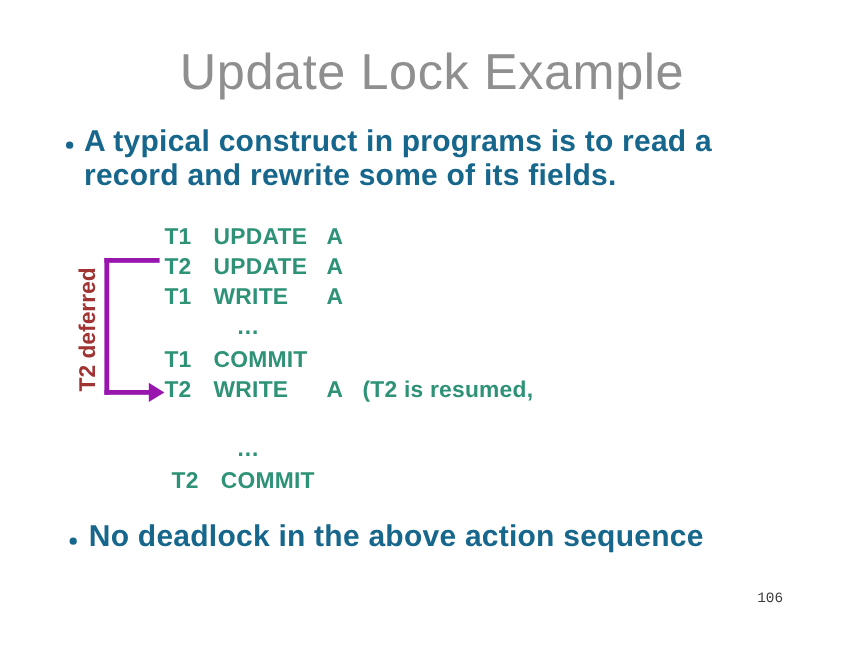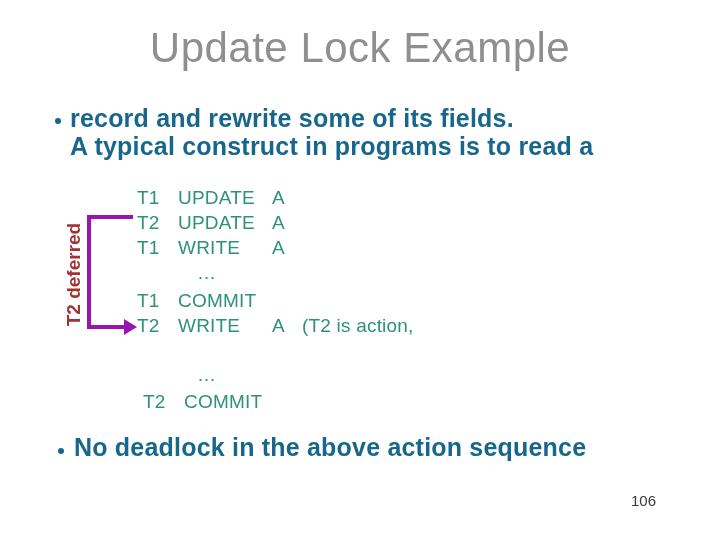--- a/index.html
+++ b/index.html
@@ -5,21 +5,21 @@
   html,body{margin:0;padding:0;}
   .slide{
     position:relative;
     width:720px;height:540px;
     background:#ffffff;
     overflow:hidden;
     font-family:"Liberation Sans", sans-serif;
   }
   .title{
     position:absolute;
-    top:24px;left:0;width:720px;
+    top:36px;left:0;width:720px;
     margin:0;
     text-align:center;
     font-size:42px;
     font-weight:400;
     letter-spacing:0.5px;
     color:#8f8f8f;
   }
   
   .bullet-dot{
     position:absolute;
@@ -40,21 +40,21 @@
   }
   .bt1{left:70px;top:104px;}
   .bt2{left:74px;top:433px;text-align:center;}
   
   .crow{
     position:absolute;
     left:137px;
     display:flex;
     color:#2e9277;
     font-size:19px;
-    font-weight:400;
+    font-weight:700;
     letter-spacing:0.2px;
     line-height:22px;
     white-space:nowrap;
     justify-content:space-between;
   }
   .ct{display:inline-block;width:41px;}
   .cop{display:inline-block;width:94px;}
   .carg{display:inline-block;width:30px;}
   .cnote{display:inline-block;}
   .dotsrow{left:197px;}
@@ -84,35 +84,35 @@
     font-size:19px;
     font-weight:700;
     text-align:center;
     line-height:20px;
     white-space:nowrap;
   }
   .page-number{
     position:absolute;
     left:631px;top:492px;
     color:#3a3a3a;
-    font-size:15px;
-    font-family:Liberation Sans, sans-serif;
+    font-size:12px;
+    font-family:Liberation Mono, monospace;
   }
 </style>
 </head>
 <body>
 
 <div class="slide">
 
   <h1 class="title">Update Lock Example</h1>
 
   <span class="bullet-dot dot1"></span>
   <div class="btext bt1">
+    <div>A typical construct in programs is to read a</div>
     <div>record and rewrite some of its fields.</div>
-    <div>A typical construct in programs is to read a</div>
   </div>
 
   <div class="crow" style="top:187px">
     <span class="ct">T1</span>
     <span class="cop">UPDATE</span>
     <span class="carg">A</span>
     <span class="cnote"></span>
   </div>
   <div class="crow" style="top:212px">
     <span class="ct">T2</span>
@@ -128,21 +128,21 @@
     <span>…</span>
   </div>
   <div class="crow" style="top:290px">
     <span class="ct">T1</span>
     <span class="cop">COMMIT</span>
   </div>
   <div class="crow" style="top:315px">
     <span class="ct">T2</span>
     <span class="cop">WRITE</span>
     <span class="carg">A</span>
-    <span class="cnote">(T2 is action,</span>
+    <span class="cnote">(T2 is resumed,</span>
   </div>
   <div class="crow dotsrow" style="top:364px">
     <span>…</span>
   </div>
   <div class="crow lastrow" style="top:391px">
     <span class="ct">T2</span>
     <span class="cop">COMMIT</span>
   </div>
 
   <div class="br br-top"></div>

